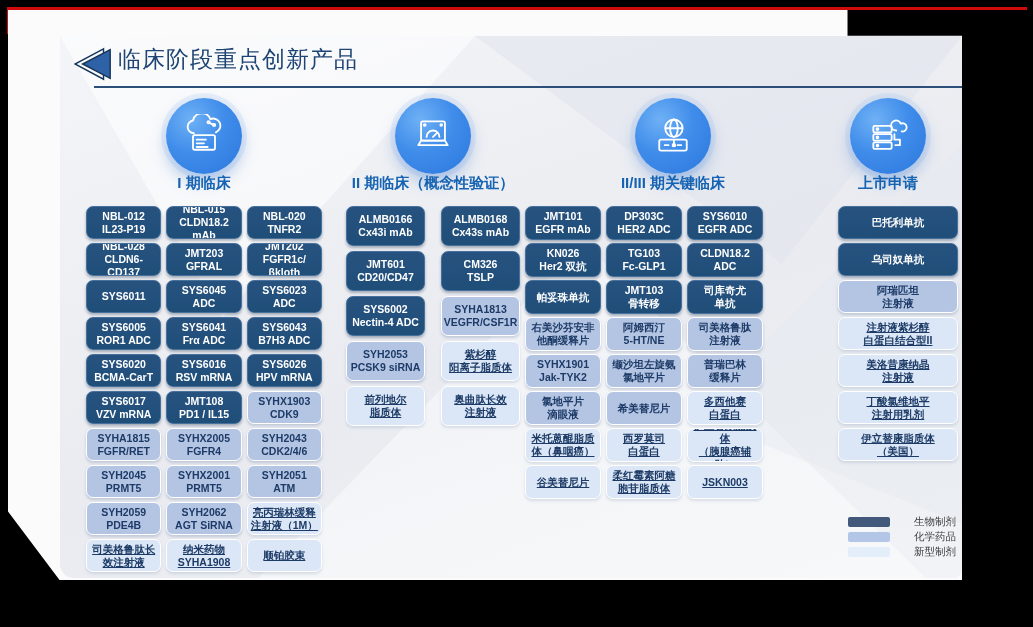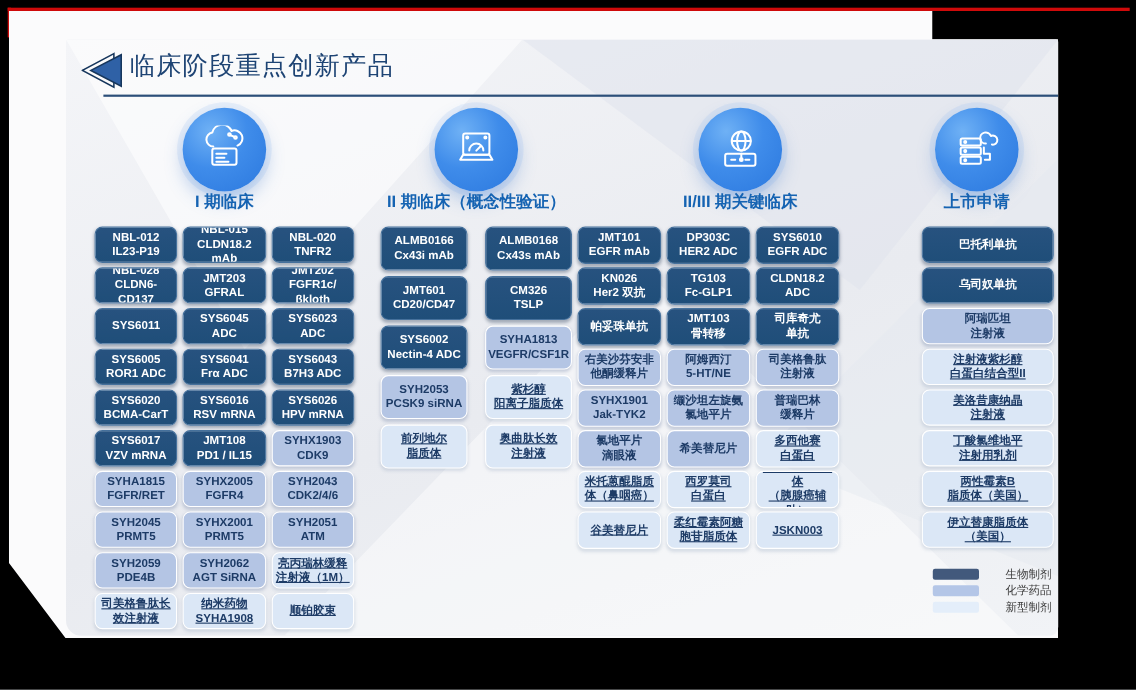--- a/index.html
+++ b/index.html
@@ -268,22 +268,20 @@
         <div class="box t-bio">巴托利单抗</div>
         <div class="box t-bio">乌司奴单抗</div>
         <div class="box t-chem">阿瑞匹坦
 注射液</div>
         <div class="box t-novel">注射液紫杉醇
 白蛋白结合型II</div>
         <div class="box t-novel">美洛昔康纳晶
 注射液</div>
         <div class="box t-novel">丁酸氯维地平
 注射用乳剂</div>
-        <div class="box t-novel">两性霉素B
-脂质体（美国）</div>
         <div class="box t-novel">伊立替康脂质体
 （美国）</div>
       </div>
     </div>
 
   <div class="legend" id="legend">
       <div class="legend-row">
         <div class="legend-swatch" style="background: rgb(66, 89, 124);"></div>
         <span class="legend-label">生物制剂</span>
       </div>

